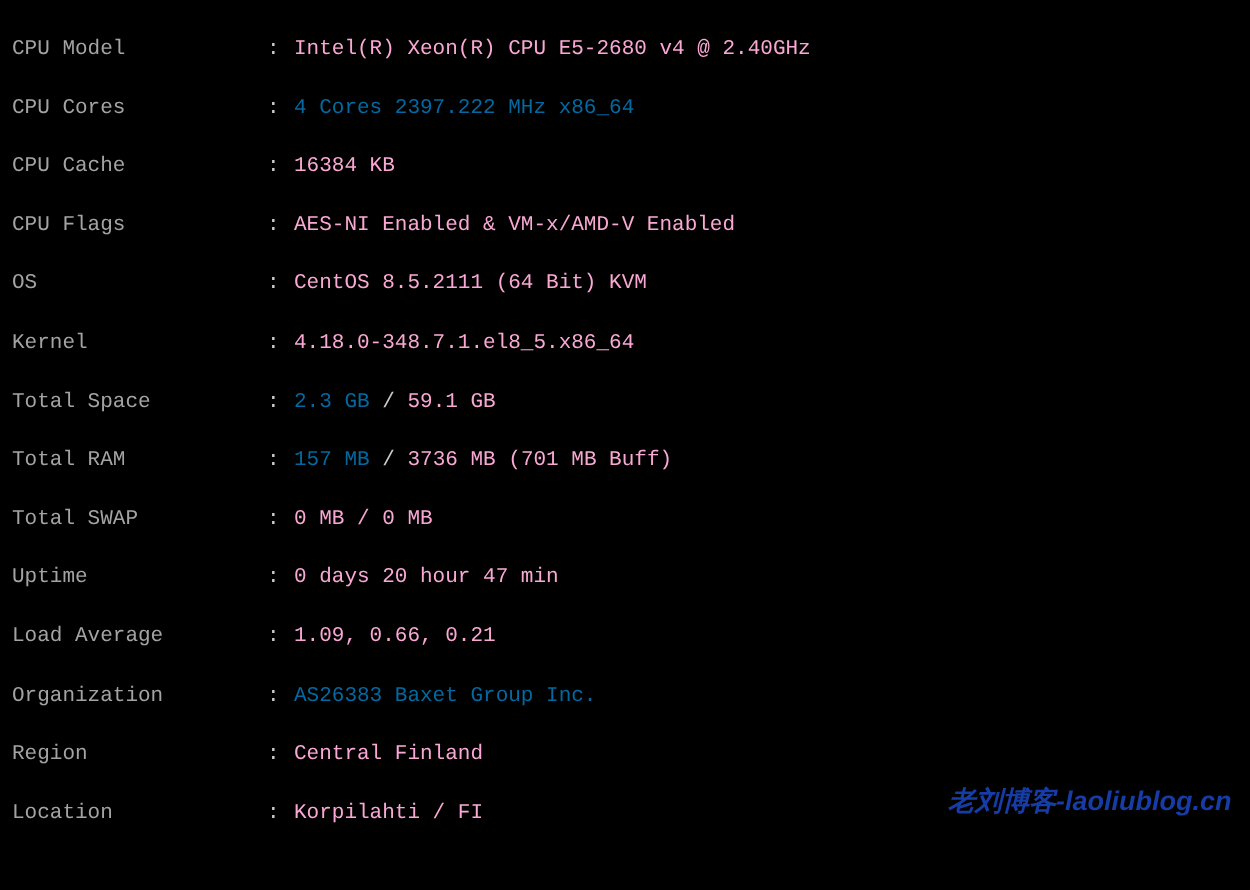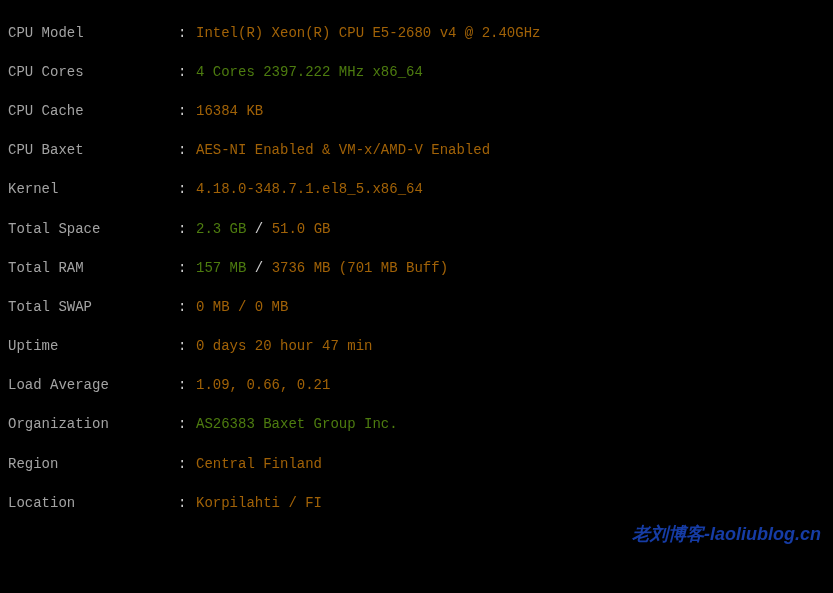--- a/index.html
+++ b/index.html
@@ -14,22 +14,22 @@
     height: 593px;
     overflow: hidden;
   }
   .terminal {
     padding: 4px 8px;
     white-space: pre;
   }
   .row { display: block; }
   .label { color: #a3a3a3; display: inline-block; width: 170px; }
   .colon { color: #ccc; display: inline-block; width: 18px; }
-  .cyan { color: #a16207; }
-  .yellow { color: #4d7c0f; }
+  .cyan { color: #f9a8d4; }
+  .yellow { color: #0369a1; }
   .white { color: #ccc; }
   .watermark {
     position: absolute;
     bottom: 46px;
     right: 12px;
     font-family: sans-serif;
     font-size: 18px;
     font-weight: bold;
     font-style: italic;
     background: linear-gradient(90deg, #1e4fd8, #1e4fd8);
@@ -40,23 +40,24 @@
   }
   .watermark span { color: #1e4fd8; opacity: 0.85; font-style: italic; }
 </style>
 </head>
 <body>
 
 <div class="terminal">
 <span class="row"><span class="label">CPU Model</span><span class="colon">: </span><span class="cyan">Intel(R) Xeon(R) CPU E5-2680 v4 @ 2.40GHz</span></span>
 <span class="row"><span class="label">CPU Cores</span><span class="colon">: </span><span class="yellow">4 Cores 2397.222 MHz x86_64</span></span>
 <span class="row"><span class="label">CPU Cache</span><span class="colon">: </span><span class="cyan">16384 KB</span></span>
-<span class="row"><span class="label">CPU Baxet</span><span class="colon">: </span><span class="cyan">AES-NI Enabled &amp; VM-x/AMD-V Enabled</span></span>
+<span class="row"><span class="label">CPU Flags</span><span class="colon">: </span><span class="cyan">AES-NI Enabled &amp; VM-x/AMD-V Enabled</span></span>
+<span class="row"><span class="label">OS</span><span class="colon">: </span><span class="cyan">CentOS 8.5.2111 (64 Bit) KVM</span></span>
 <span class="row"><span class="label">Kernel</span><span class="colon">: </span><span class="cyan">4.18.0-348.7.1.el8_5.x86_64</span></span>
-<span class="row"><span class="label">Total Space</span><span class="colon">: </span><span class="yellow">2.3 GB</span><span class="white"> / </span><span class="cyan">51.0 GB</span></span>
+<span class="row"><span class="label">Total Space</span><span class="colon">: </span><span class="yellow">2.3 GB</span><span class="white"> / </span><span class="cyan">59.1 GB</span></span>
 <span class="row"><span class="label">Total RAM</span><span class="colon">: </span><span class="yellow">157 MB</span><span class="white"> / </span><span class="cyan">3736 MB</span><span class="cyan"> (701 MB Buff)</span></span>
 <span class="row"><span class="label">Total SWAP</span><span class="colon">: </span><span class="cyan">0 MB / 0 MB</span></span>
 <span class="row"><span class="label">Uptime</span><span class="colon">: </span><span class="cyan">0 days 20 hour 47 min</span></span>
 <span class="row"><span class="label">Load Average</span><span class="colon">: </span><span class="cyan">1.09, 0.66, 0.21</span></span>
 <span class="row"><span class="label">Organization</span><span class="colon">: </span><span class="yellow">AS26383 Baxet Group Inc.</span></span>
 <span class="row"><span class="label">Region</span><span class="colon">: </span><span class="cyan">Central Finland</span></span>
 <span class="row"><span class="label">Location</span><span class="colon">: </span><span class="cyan">Korpilahti / FI</span></span>
 
 
 

